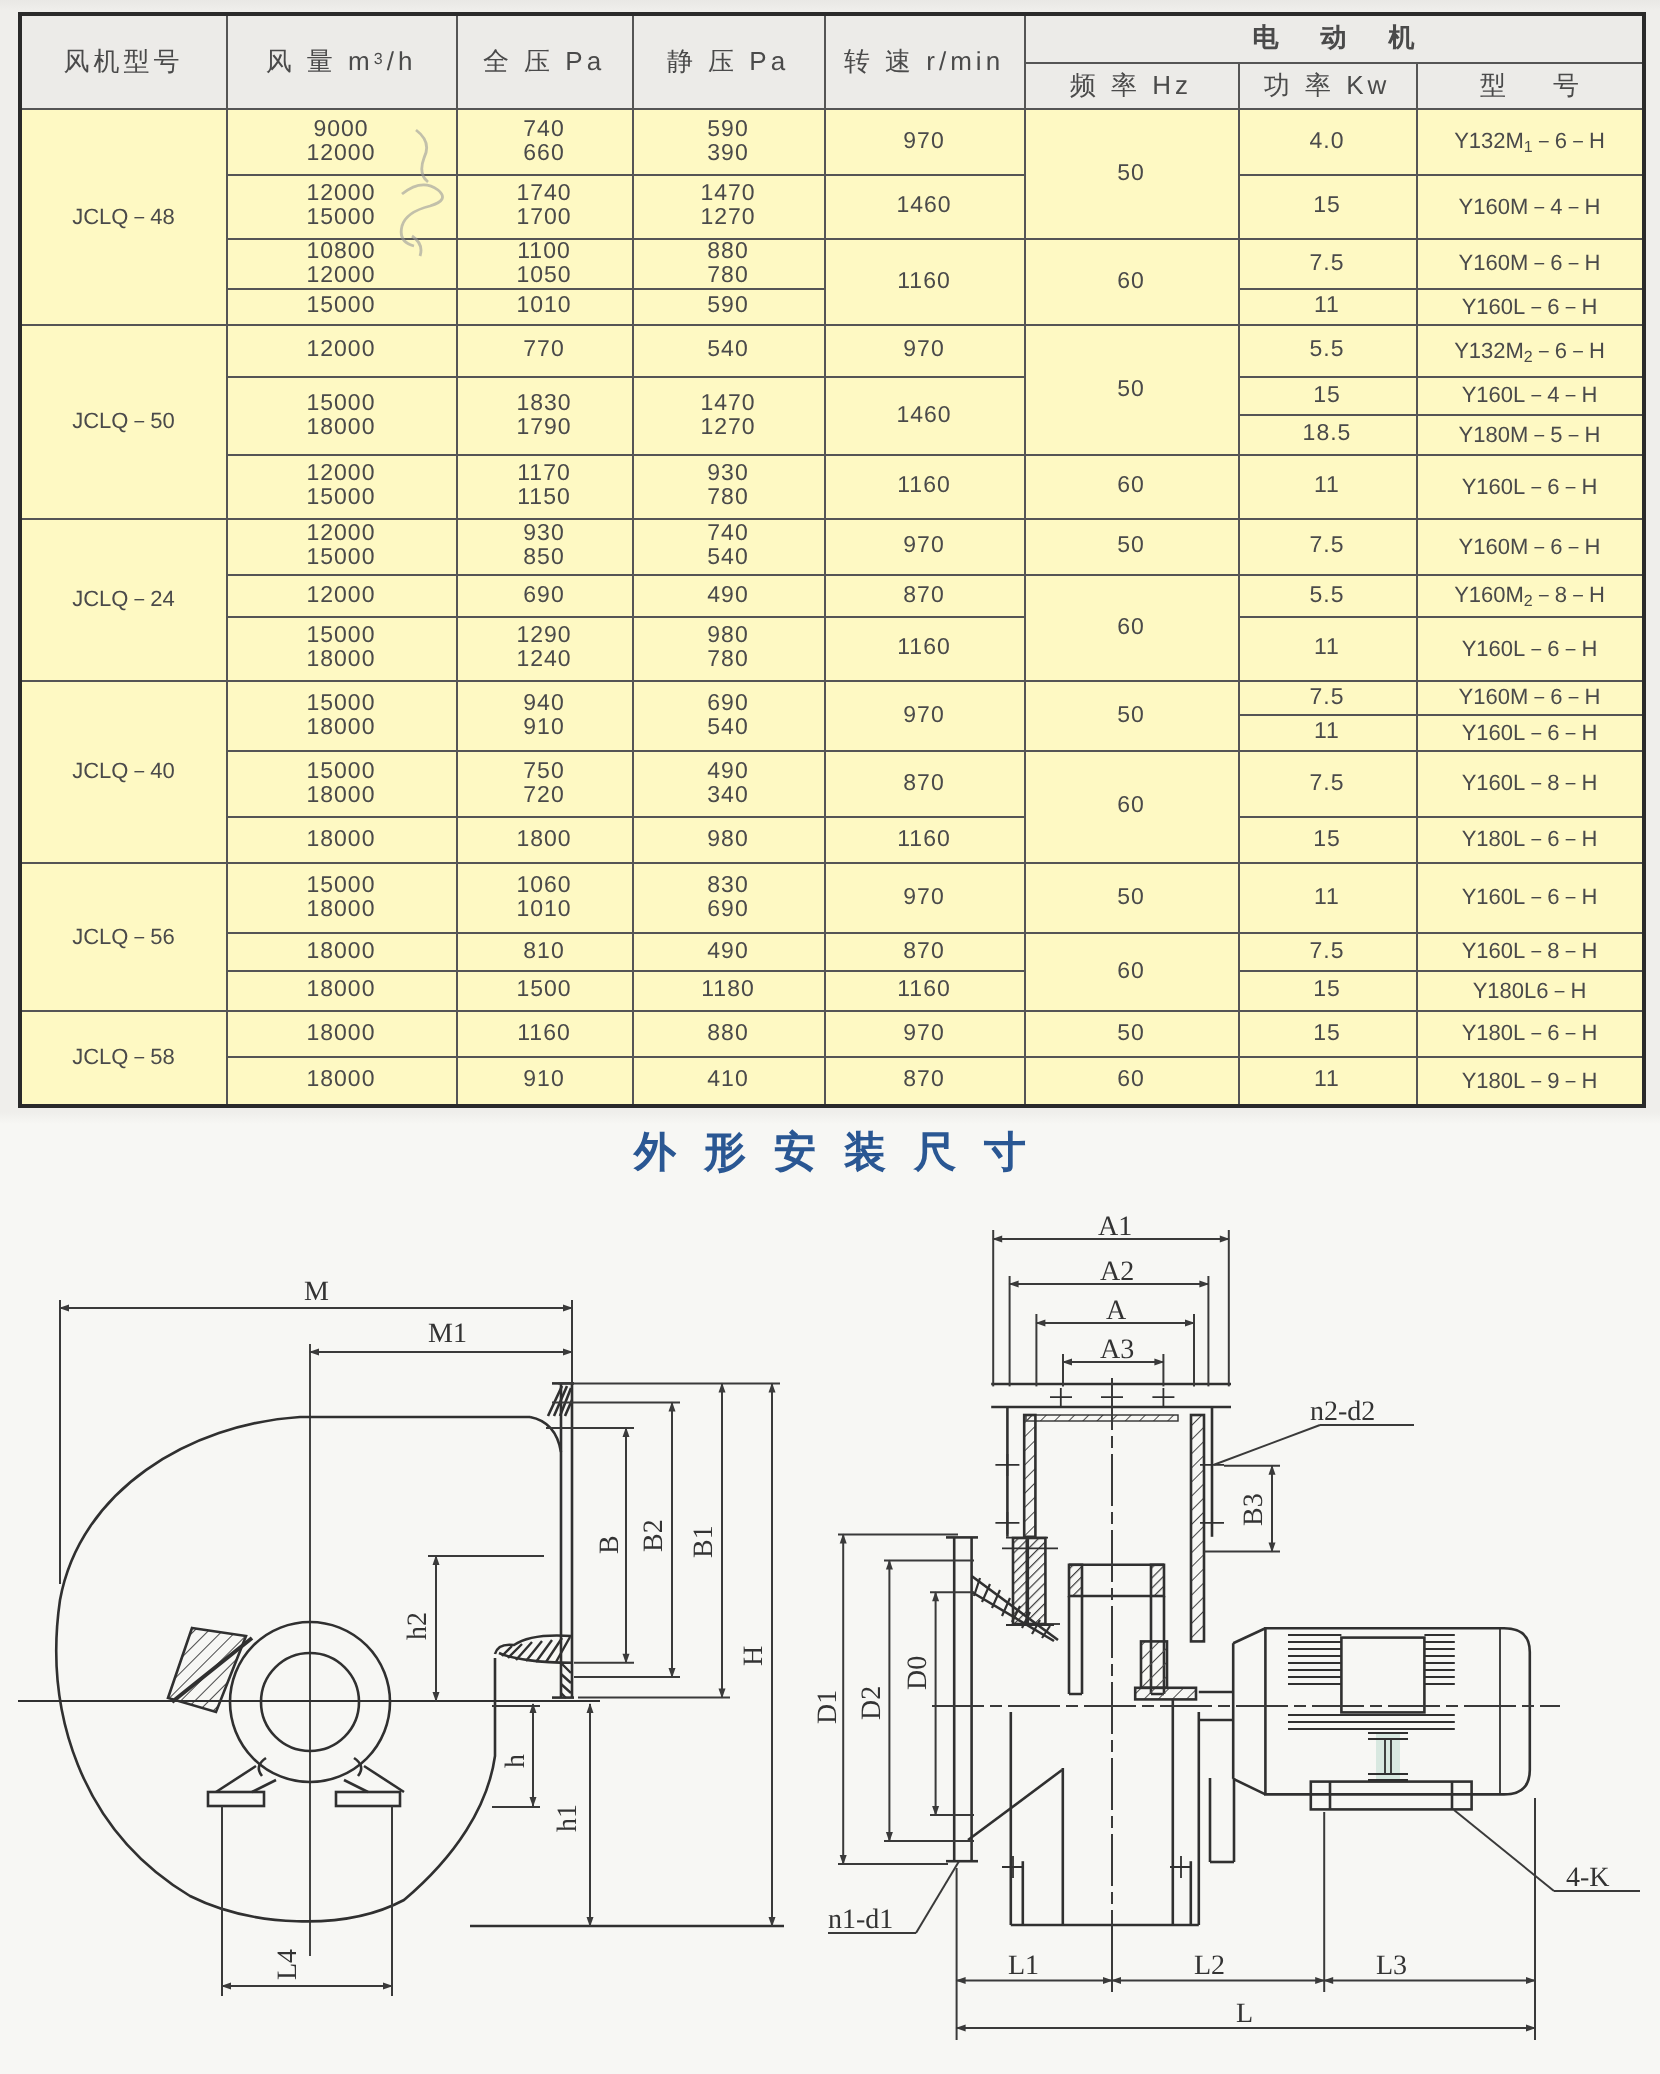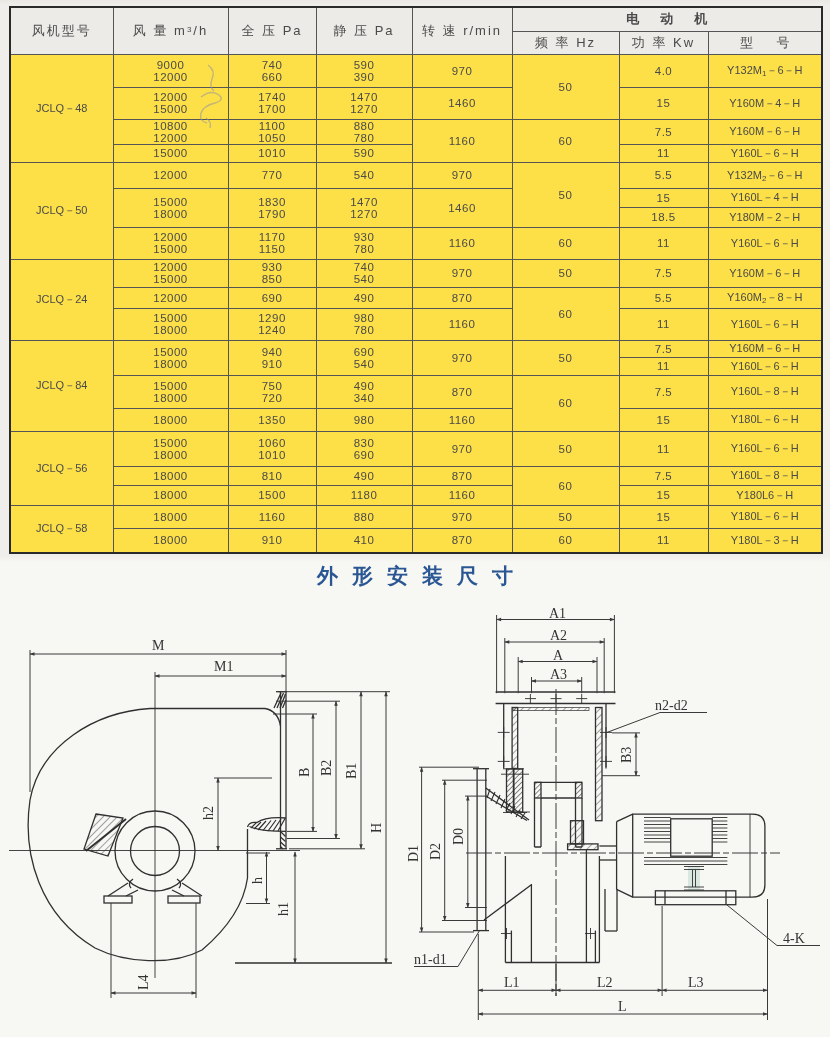--- a/index.html
+++ b/index.html
@@ -1,18 +1,18 @@
 <!DOCTYPE html>
 <html><head>
 <meta charset="utf-8">
 <style>
 html,body{margin:0;padding:0;}
 body{width:830px;height:1037px;background:linear-gradient(180deg,#e9e8e5 0px,#efeeeb 5px,#efeeeb 556px,#f7f7f4 562px,#f7f7f4 100%);font-family:"Liberation Sans",sans-serif;overflow:hidden;position:relative;}
 .page{position:absolute;left:0;top:0;width:830px;height:1037px;}
-table.main{position:absolute;left:9px;top:6px;border-collapse:collapse;table-layout:fixed;background:#fde047;}
+table.main{position:absolute;left:9px;top:6px;border-collapse:collapse;table-layout:fixed;background:#fef9c3;}
 table.main td,table.main th{border:1px solid #555;padding:0;text-align:center;vertical-align:middle;color:#4a4a4a;font-weight:normal;overflow:hidden;}
 table.main{border:2px solid #2a2a2a;}
 th.hd{font-size:13px;color:#3f3f3f;letter-spacing:2px;background:#ecebe8;}
 td.num{font-size:11.5px;line-height:12px;letter-spacing:0.5px;}
 td.mod{font-size:11px;letter-spacing:0;margin-top:26px;}
 td.fan{font-size:11px;letter-spacing:0;}
 sub{font-size:8px;vertical-align:-2px;}
 sup{font-size:8px;vertical-align:3px;}
 .hline{border-top-color:#9a9a9a !important;}
 .title{position:absolute;left:0;top:562px;width:830px;text-align:center;font-size:21px;font-weight:bold;color:#2a5793;letter-spacing:14px;text-indent:14px;}
@@ -96,21 +96,21 @@
 <tr style="height:19px">
   <td class="num hline" rowspan="2">15000<br>18000</td>
   <td class="num hline" rowspan="2">1830<br>1790</td>
   <td class="num hline" rowspan="2">1470<br>1270</td>
   <td class="num hline" rowspan="2">1460</td>
   <td class="num hline">15</td>
   <td class="mod hline">Y160L－4－H</td>
 </tr>
 <tr style="height:20px">
   <td class="num hline">18.5</td>
-  <td class="mod hline">Y180M－2－H</td>
+  <td class="mod hline">Y180M－5－H</td>
 </tr>
 <tr style="height:32px">
   <td class="num hline">12000<br>15000</td>
   <td class="num hline">1170<br>1150</td>
   <td class="num hline">930<br>780</td>
   <td class="num hline">1160</td>
   <td class="num hline">60</td>
   <td class="num hline">11</td>
   <td class="mod hline">Y160L－6－H</td>
 </tr>
@@ -137,21 +137,21 @@
 <tr style="height:32px">
   <td class="num hline">15000<br>18000</td>
   <td class="num hline">1290<br>1240</td>
   <td class="num hline">980<br>780</td>
   <td class="num hline">1160</td>
   <td class="num hline">11</td>
   <td class="mod hline">Y160L－6－H</td>
 </tr>
 
 <tr style="height:17px">
-  <td class="fan" rowspan="4">JCLQ－84</td>
+  <td class="fan" rowspan="4">JCLQ－40</td>
   <td class="num" rowspan="2">15000<br>18000</td>
   <td class="num" rowspan="2">940<br>910</td>
   <td class="num" rowspan="2">690<br>540</td>
   <td class="num" rowspan="2">970</td>
   <td class="num" rowspan="2">50</td>
   <td class="num">7.5</td>
   <td class="mod">Y160M－6－H</td>
 </tr>
 <tr style="height:18px">
   <td class="num hline">11</td>
@@ -161,21 +161,21 @@
   <td class="num hline">15000<br>18000</td>
   <td class="num hline">750<br>720</td>
   <td class="num hline">490<br>340</td>
   <td class="num hline">870</td>
   <td class="num hline" rowspan="2">60</td>
   <td class="num hline">7.5</td>
   <td class="mod hline">Y160L－8－H</td>
 </tr>
 <tr style="height:23px">
   <td class="num hline">18000</td>
-  <td class="num hline">1350</td>
+  <td class="num hline">1800</td>
   <td class="num hline">980</td>
   <td class="num hline">1160</td>
   <td class="num hline">15</td>
   <td class="mod hline">Y180L－6－H</td>
 </tr>
 
 <tr style="height:35px">
   <td class="fan" rowspan="3">JCLQ－56</td>
   <td class="num">15000<br>18000</td>
   <td class="num">1060<br>1010</td>
@@ -213,21 +213,21 @@
   <td class="num">15</td>
   <td class="mod">Y180L－6－H</td>
 </tr>
 <tr style="height:25px">
   <td class="num hline">18000</td>
   <td class="num hline">910</td>
   <td class="num hline">410</td>
   <td class="num hline">870</td>
   <td class="num hline">60</td>
   <td class="num hline">11</td>
-  <td class="mod hline">Y180L－3－H</td>
+  <td class="mod hline">Y180L－9－H</td>
 </tr>
 </tbody>
     </table>
 <div class="title">外形安装尺寸</div>
 <svg class="draw" width="830" height="1037" viewBox="0 0 830 1037">
 <defs>
 <marker id="ar" viewBox="0 0 10 10" refX="9" refY="5" markerWidth="11" markerHeight="5" orient="auto-start-reverse" markerUnits="userSpaceOnUse">
   <path d="M0,1.5 L10,5 L0,8.5 z" fill="#3a3a3a"></path>
 </marker>
 <pattern id="hat" width="5" height="5" patternUnits="userSpaceOnUse" patternTransform="rotate(45)">

